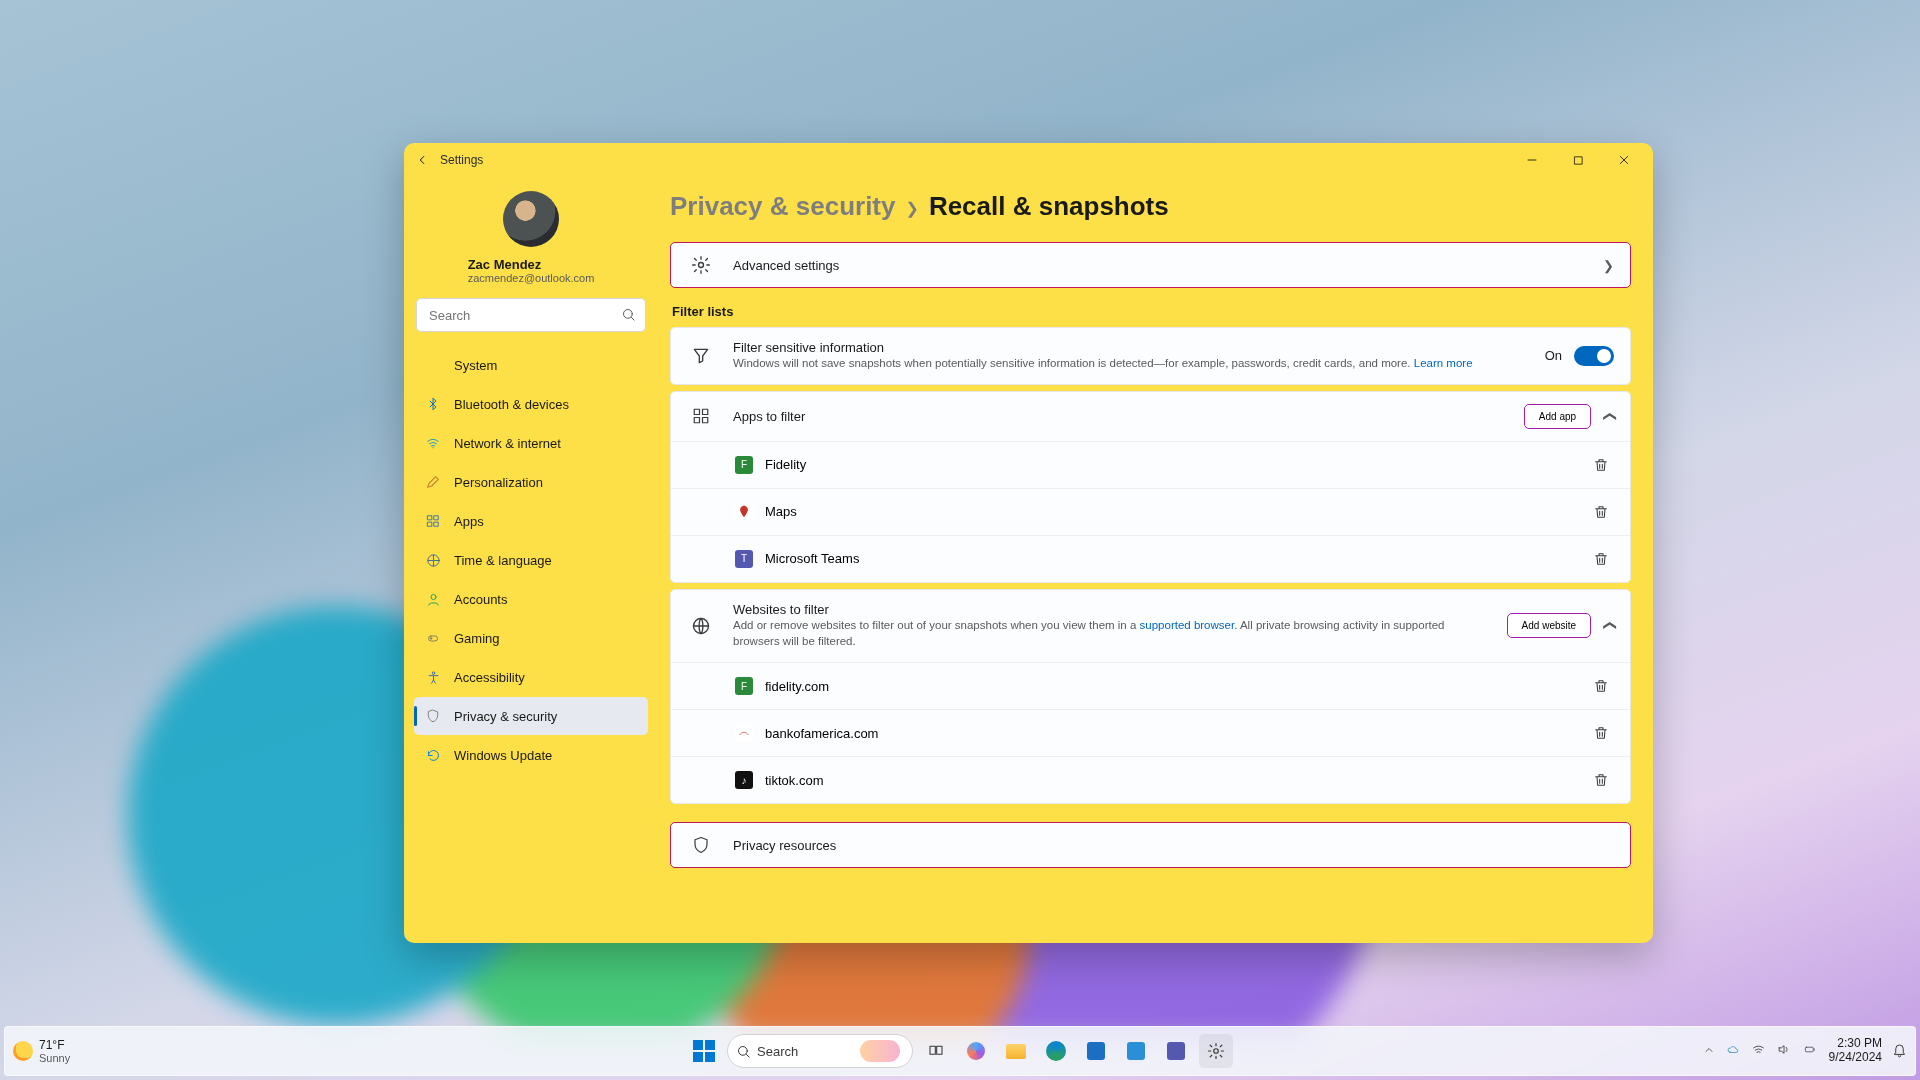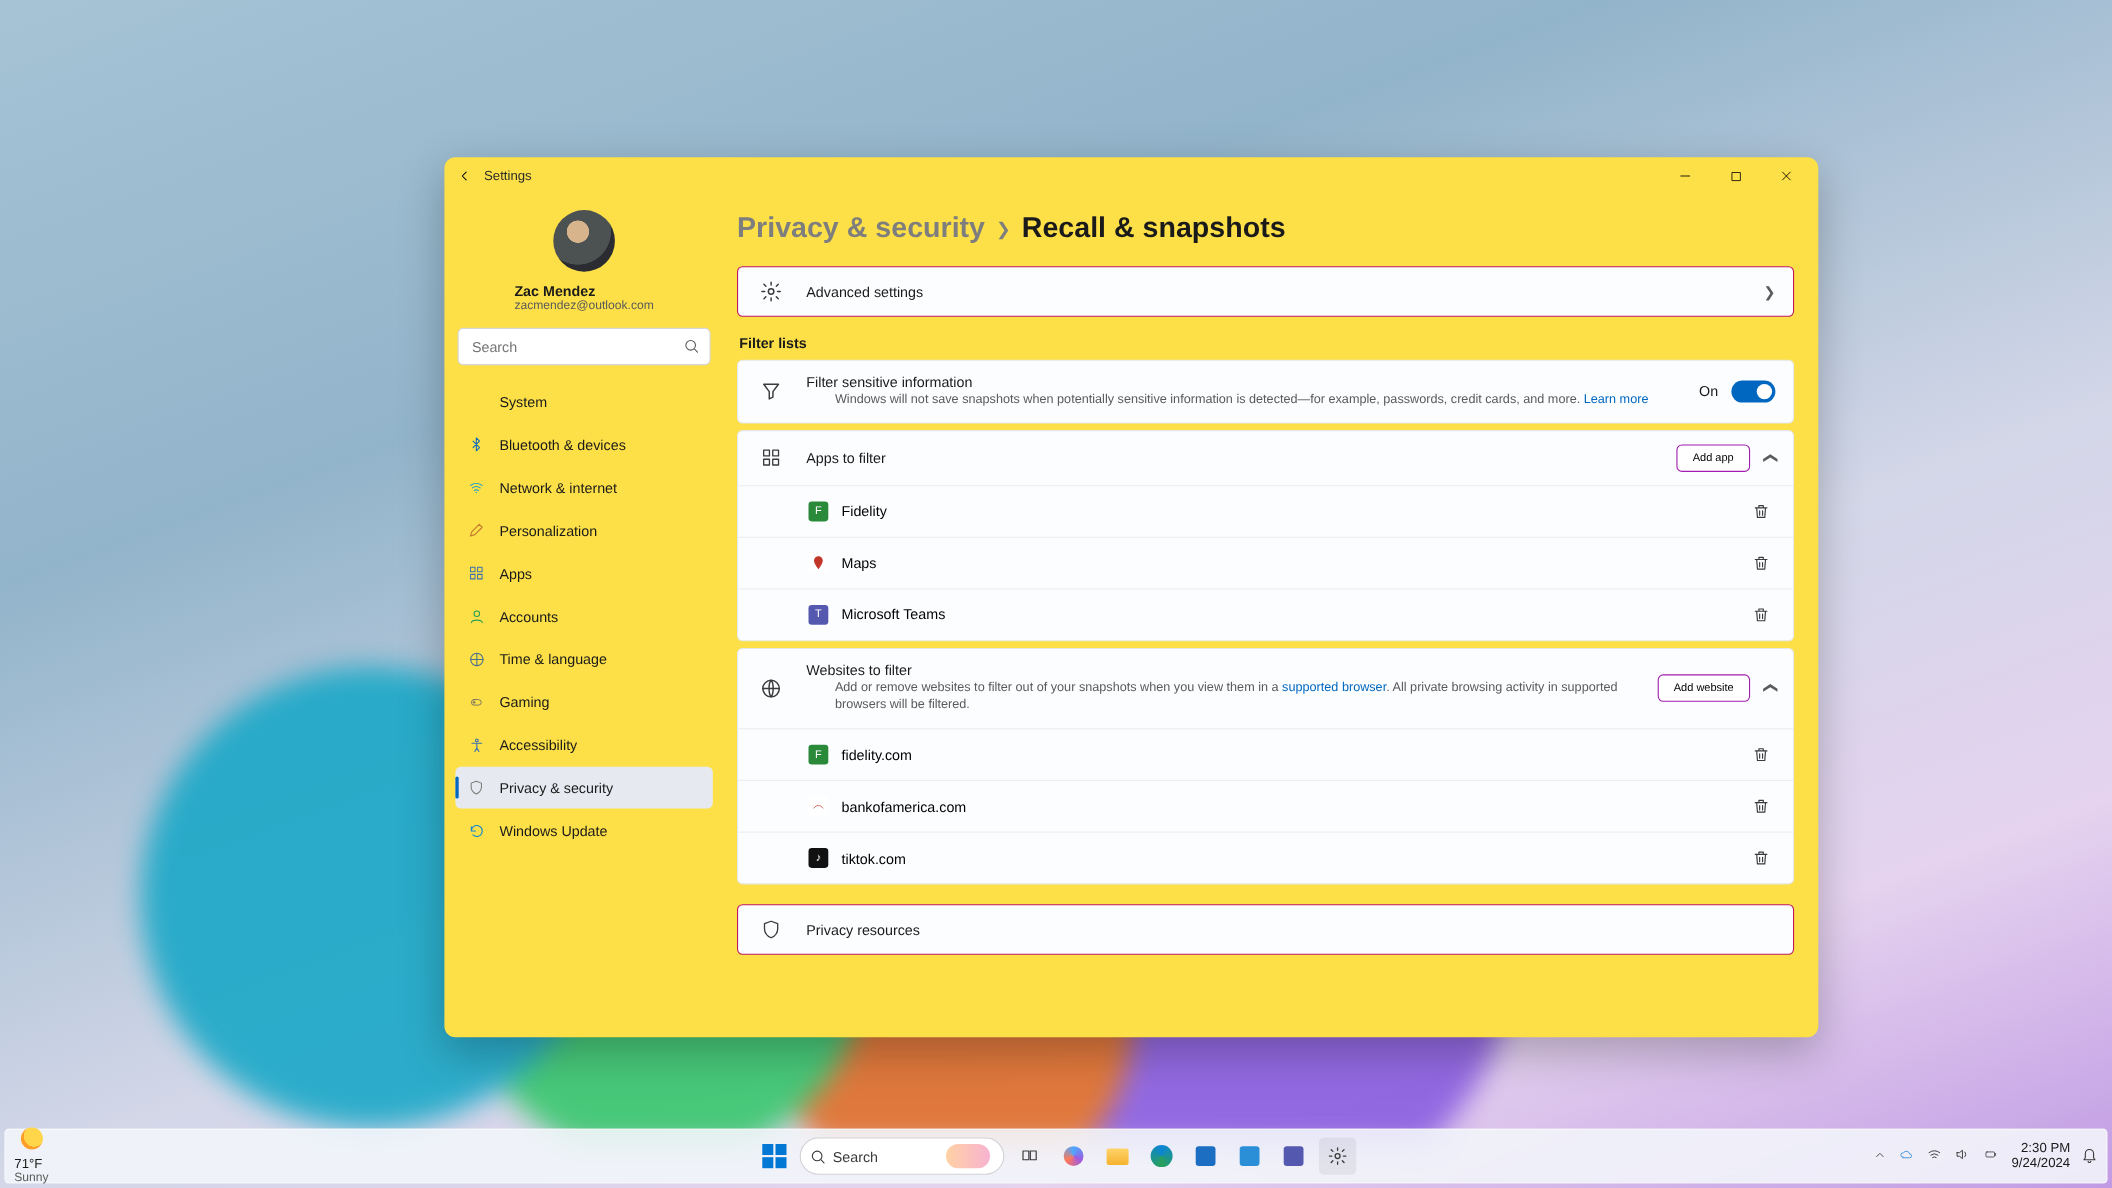--- a/index.html
+++ b/index.html
@@ -67,21 +67,21 @@
 .breadcrumb .dim { font-size: 26px; color: #7e7e7e; font-weight: 600; }
 .breadcrumb .chev { color: #7e7e7e; font-size: 16px; margin-top: 4px; }
 .breadcrumb .cur { font-size: 26px; color: #1a1a1a; font-weight: 600; }
 .card {
   background: #fbfdff; border: 1px solid #be185d; border-radius: 5px; margin-bottom: 6px;
 }
 .row { display: flex; align-items: center; padding: 12px 16px; gap: 18px; }
 .row .lead { width: 28px; display: flex; justify-content: center; color: #3b3b3b; }
 .row .body-text { flex: 1; }
 .row .body-text .t { font-size: 13px; color: #1a1a1a; }
-.row .body-text .d { font-size: 11.5px; color: #5a5a5a; line-height: 1.45; margin-left: 26px; }
+.row .body-text .d { font-size: 11.5px; color: #5a5a5a; line-height: 1.45; }
 .row .body-text .d a { color: #0067c0; text-decoration: none; }
 .row .tail { display: flex; align-items: center; gap: 12px; color: #1a1a1a; font-size: 13px; }
 .chevr { color: #5a5a5a; }
 .section-label { font-size: 13px; color: #1a1a1a; font-weight: 600; margin: 16px 0 8px 2px; }
 .toggle { width: 40px; height: 20px; background: #0067c0; border-radius: 10px; position: relative; }
 .toggle::after { content: ""; position: absolute; right: 3px; top: 3px; width: 14px; height: 14px; background: #fff; border-radius: 50%; }
 .btn-outline {
   border: 1px solid #a21caf; background: #fff; border-radius: 5px; padding: 6px 14px; font-size: 10px; cursor: pointer;
 }
 .list .li {
@@ -91,21 +91,21 @@
 .li .label { flex: 1; font-size: 13px; }
 .trash { width: 26px; height: 26px; display: flex; align-items: center; justify-content: center; color: #3b3b3b; border-radius: 4px; cursor: pointer; }
 .group { border: 1px solid #e5e7ec; border-radius: 5px; background: #fbfdff; margin-bottom: 6px; }
 .group > .row { border-bottom: 0; }
 .taskbar {
   position: absolute; left: 4px; right: 4px; bottom: 4px; height: 50px;
   background: rgba(243,246,251,.88); backdrop-filter: blur(8px);
   border-radius: 4px; border: 1px solid rgba(255,255,255,.6);
   display: flex; align-items: center; padding: 0 8px; z-index: 3;
 }
-.weather { display: flex; align-items: center; gap: 6px; font-size: 12px; color: #1a1a1a; flex-direction: column; }
+.weather { display: flex; align-items: center; gap: 6px; font-size: 12px; color: #1a1a1a; }
 .weather .sun { width: 20px; height: 20px; background: radial-gradient(circle at 60% 40%, #ffd54a 0 55%, #ff9f2a 56%); border-radius: 50%; }
 .center { position: absolute; left: 50%; transform: translateX(-50%); display: flex; align-items: center; gap: 6px; }
 .tb-btn { width: 34px; height: 34px; border-radius: 5px; display: flex; align-items: center; justify-content: center; }
 .start { width: 22px; height: 22px; display: grid; grid-template-columns: 1fr 1fr; grid-template-rows: 1fr 1fr; gap: 2px; }
 .start span { background: #0078d4; }
 .tb-search { display: flex; align-items: center; gap: 6px; background: #fff; border: 1px solid #d1d1d6; border-radius: 18px; height: 34px; padding: 0 12px 0 8px; width: 186px; }
 .tb-search span.l { font-size: 13px; color: #3a3a3a; }
 .pill { width: 40px; height: 22px; border-radius: 11px; background: linear-gradient(90deg,#ffd1a4,#f7b3d1); }
 .tray { margin-left: auto; display: flex; align-items: center; gap: 10px; font-size: 12px; color: #1a1a1a; }
 .tray .clock { text-align: right; line-height: 1.15; }
@@ -198,36 +198,36 @@
               <svg width="14" height="14" viewBox="0 0 24 24">
                 <rect x="3" y="3" width="7" height="7"></rect>
                 <rect x="14" y="3" width="7" height="7"></rect>
                 <rect x="3" y="14" width="7" height="7"></rect>
                 <rect x="14" y="14" width="7" height="7"></rect>
               </svg>
             </span>
           <span>Apps</span>
         </div>
         <div class="nav-item">
+          <span class="nicon" style="color:#4a6f8f">
+              <svg width="15" height="15" viewBox="0 0 24 24">
+                <circle cx="12" cy="12" r="9"></circle>
+                <path d="M12 3v18M3 12h18"></path>
+              </svg>
+            </span>
+          <span>Time &amp; language</span>
+        </div>
+        <div class="nav-item">
           <span class="nicon" style="color:#2aa05a">
               <svg width="15" height="15" viewBox="0 0 24 24">
                 <circle cx="12" cy="8" r="4"></circle>
                 <path d="M4 21c1-5 15-5 16 0"></path>
               </svg>
             </span>
           <span>Accounts</span>
-        </div>
-        <div class="nav-item">
-          <span class="nicon" style="color:#4a6f8f">
-              <svg width="15" height="15" viewBox="0 0 24 24">
-                <circle cx="12" cy="12" r="9"></circle>
-                <path d="M12 3v18M3 12h18"></path>
-              </svg>
-            </span>
-          <span>Time &amp; language</span>
         </div>
         <div class="nav-item">
           <span class="nicon" style="color:#6a6a6a">
               <svg width="16" height="12" viewBox="0 0 24 24">
                 <rect x="3" y="8" width="18" height="10" rx="5"></rect>
                 <path d="M8 11v4M6 13h4"></path>
               </svg>
             </span>
           <span>Gaming</span>
         </div>

